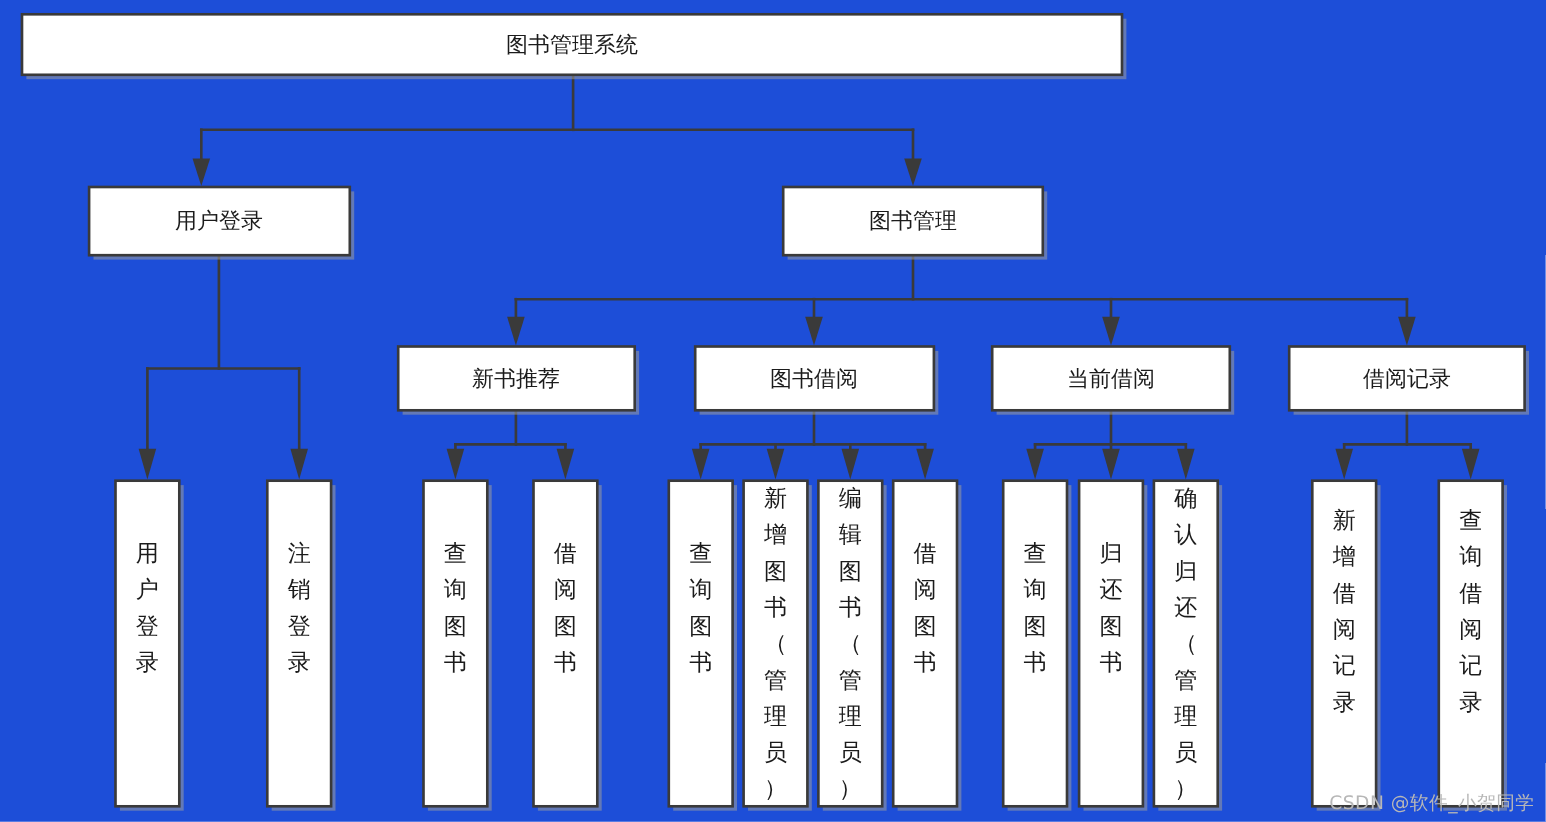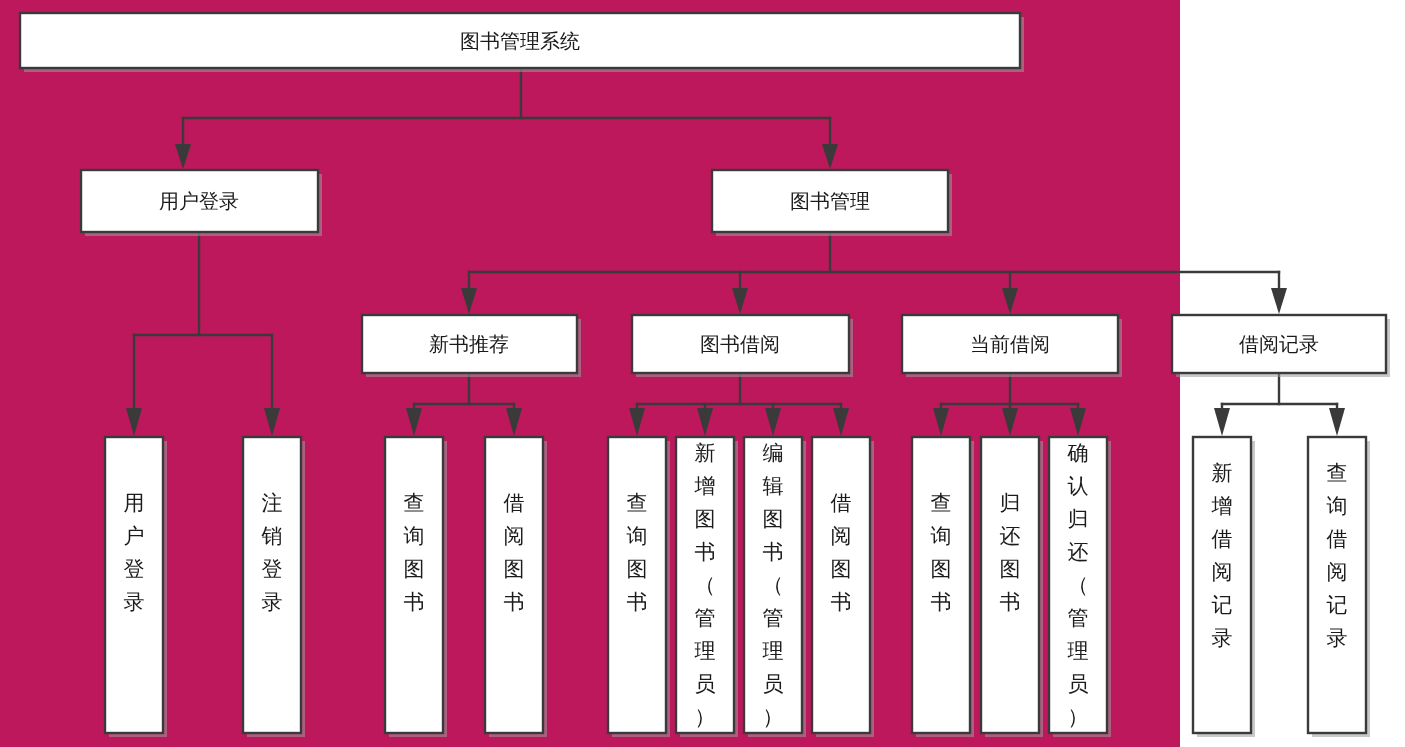--- a/index.html
+++ b/index.html
@@ -8,23 +8,23 @@
     background: #ffffff;
   }
   body {
     width: 1405px;
     height: 747px;
     overflow: hidden;
     font-family: "DejaVu Sans", "Liberation Sans", sans-serif;
   }
   #diagram-root {
     position: relative;
-    width: 1180px;
+    width: 1405px;
     height: 747px;
-    background: #be185d;
+    background: #1d4ed8;
   }
   svg#flow {
     position: absolute;
     left: 0;
     top: 0;
     width: 1405px;
     height: 747px;
     display: block;
   }
   .node-box {
@@ -256,14 +256,15 @@
     </g>
 
     <g>
       <rect class="node-box-shadow" x="1312" y="441" width="58" height="296"></rect>
       <rect class="node-box" x="1308" y="437" width="58" height="296"></rect>
       <text class="node-label-vertical" x="1337" y="480"><tspan x="1337" y="480">查</tspan><tspan x="1337" y="513">询</tspan><tspan x="1337" y="546">借</tspan><tspan x="1337" y="579">阅</tspan><tspan x="1337" y="612">记</tspan><tspan x="1337" y="645">录</tspan></text>
     </g>
 
   </svg>
 
+  <div class="watermark">CSDN @软件_小贺同学</div>
 
 </div>
 
 </body></html>

